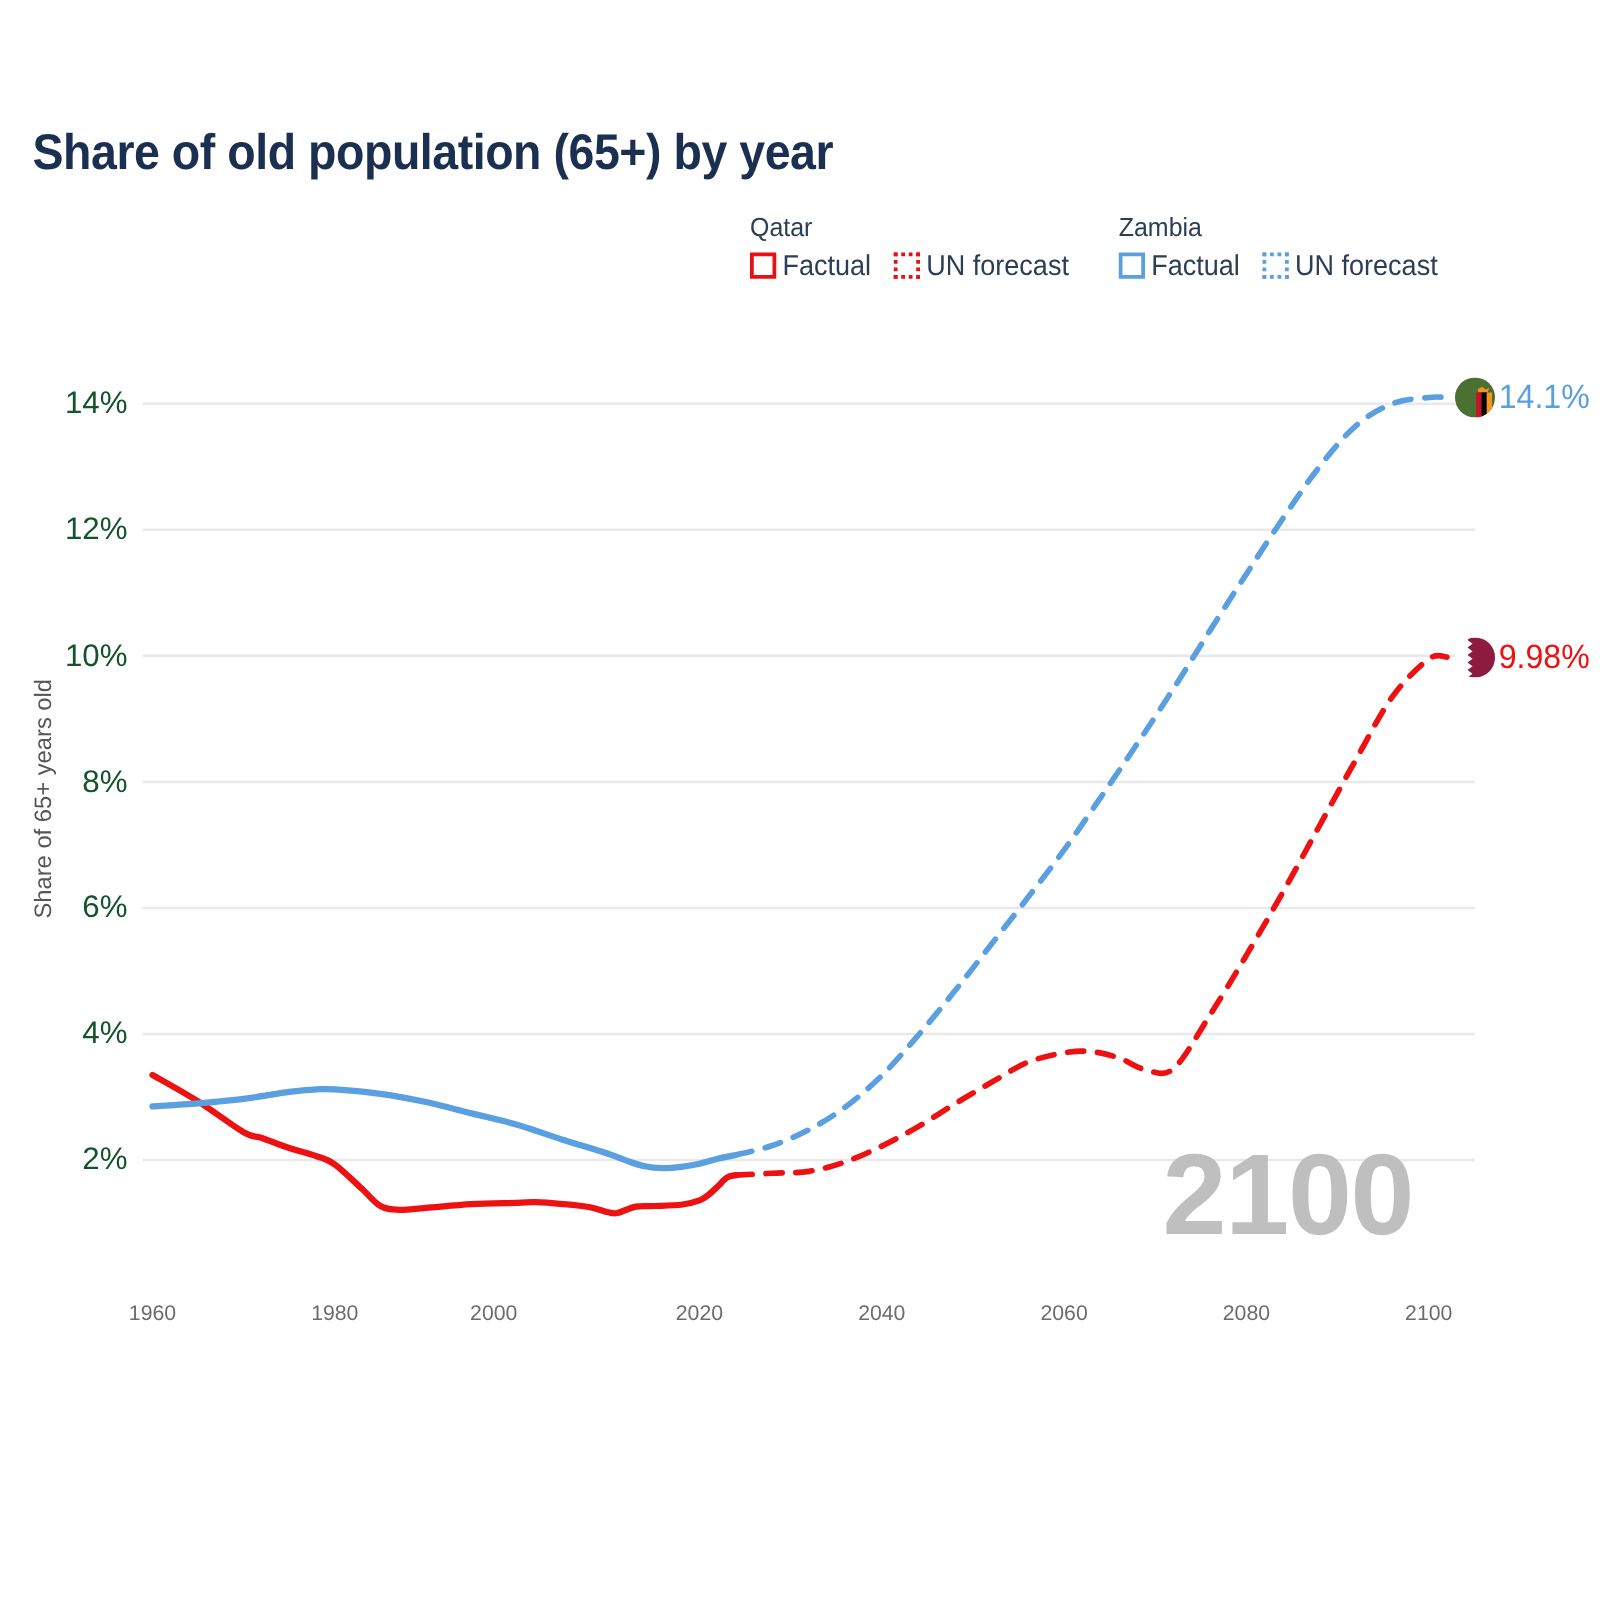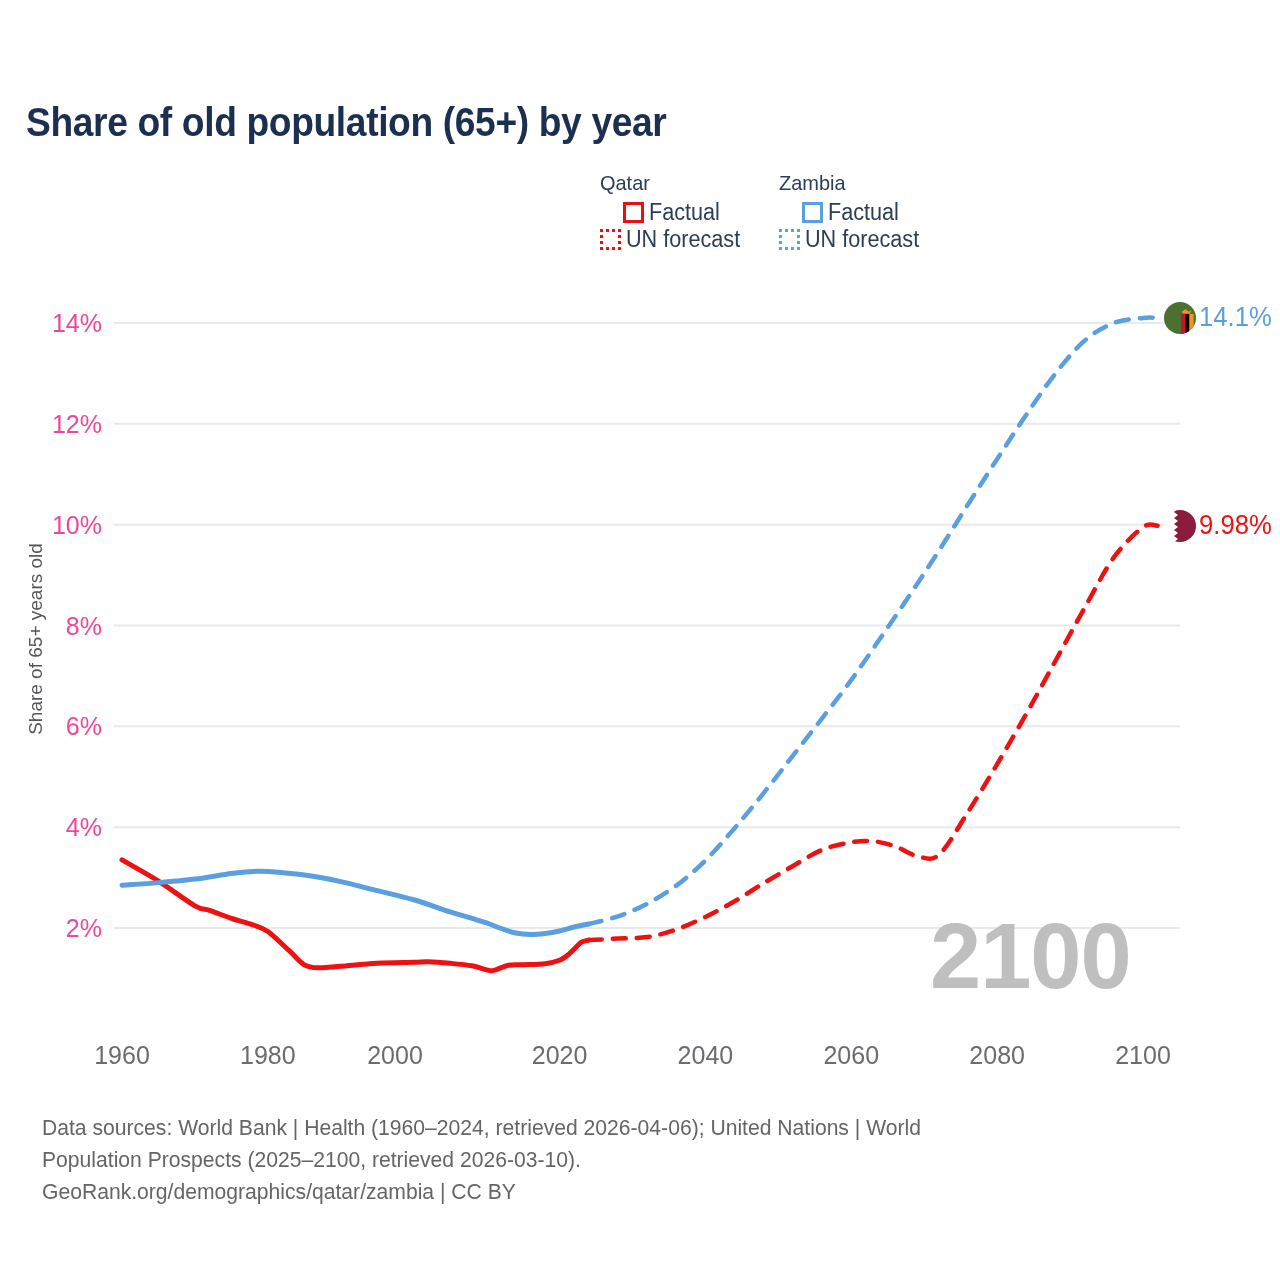--- a/index.html
+++ b/index.html
@@ -58,22 +58,23 @@
     font-size: 21px;
     color: #2c3e55;
     font-family: "Liberation Sans", sans-serif;
     transform: scaleX(0.95);
     transform-origin: left center;
     line-height: 1.1;
     white-space: nowrap;
   }
   .legend-items {
     display: flex;
-    flex-direction: column;
+    flex-direction: row;
     align-items: center;
+    gap: 14px;
   }
   .legend-item {
     display: flex;
     flex-direction: row;
     align-items: center;
     gap: 5px;
   }
   .legend-swatch {
     width: 21px;
     height: 21px;
@@ -115,29 +116,29 @@
     transform-origin: center center;
     font-family: "Liberation Sans", sans-serif;
     white-space: nowrap;
   }
 
   .tick-y {
     position: absolute;
     width: 90px;
     text-align: right;
     font-size: 25px;
-    color: #ec4899;
+    color: #14532d;
     font-family: "Liberation Sans", sans-serif;
     transform: translateY(-50%);
   }
   .tick-x {
     position: absolute;
     width: 120px;
     text-align: center;
-    font-size: 25px;
+    font-size: 17px;
     color: #6b6c70;
     font-family: "Liberation Sans", sans-serif;
     transform: translateX(-60px);
     top: 1013px;
   }
 
   .watermark {
     position: absolute;
     left: 930px;
     top: 882px;
@@ -291,19 +292,14 @@
         <svg width="32" height="32" viewBox="0 0 32 32">
           <rect x="0" y="0" width="32" height="32" fill="#ffffff"></rect>
           <path d="M32 0 L32 32 L10 32 L14 29 L10 26 L14 23 L10 20 L14 17 L10 14 L14 11 L10 8 L14 5 L10 2 L12 0 Z" fill="#8d1b3d"></path>
         </svg>
       </span>
       <span class="endpoint-value val-red">9.98%</span>
     </div>
 
   </div>
 
-  <div class="footer">
-    <div class="footer-line">Data sources: World Bank | Health (1960–2024, retrieved 2026-04-06); United Nations | World</div>
-    <div class="footer-line">Population Prospects (2025–2100, retrieved 2026-03-10).</div>
-    <div class="footer-line">GeoRank.org/demographics/qatar/zambia | CC BY</div>
-  </div>
 
 </div>
 
 </body></html>

